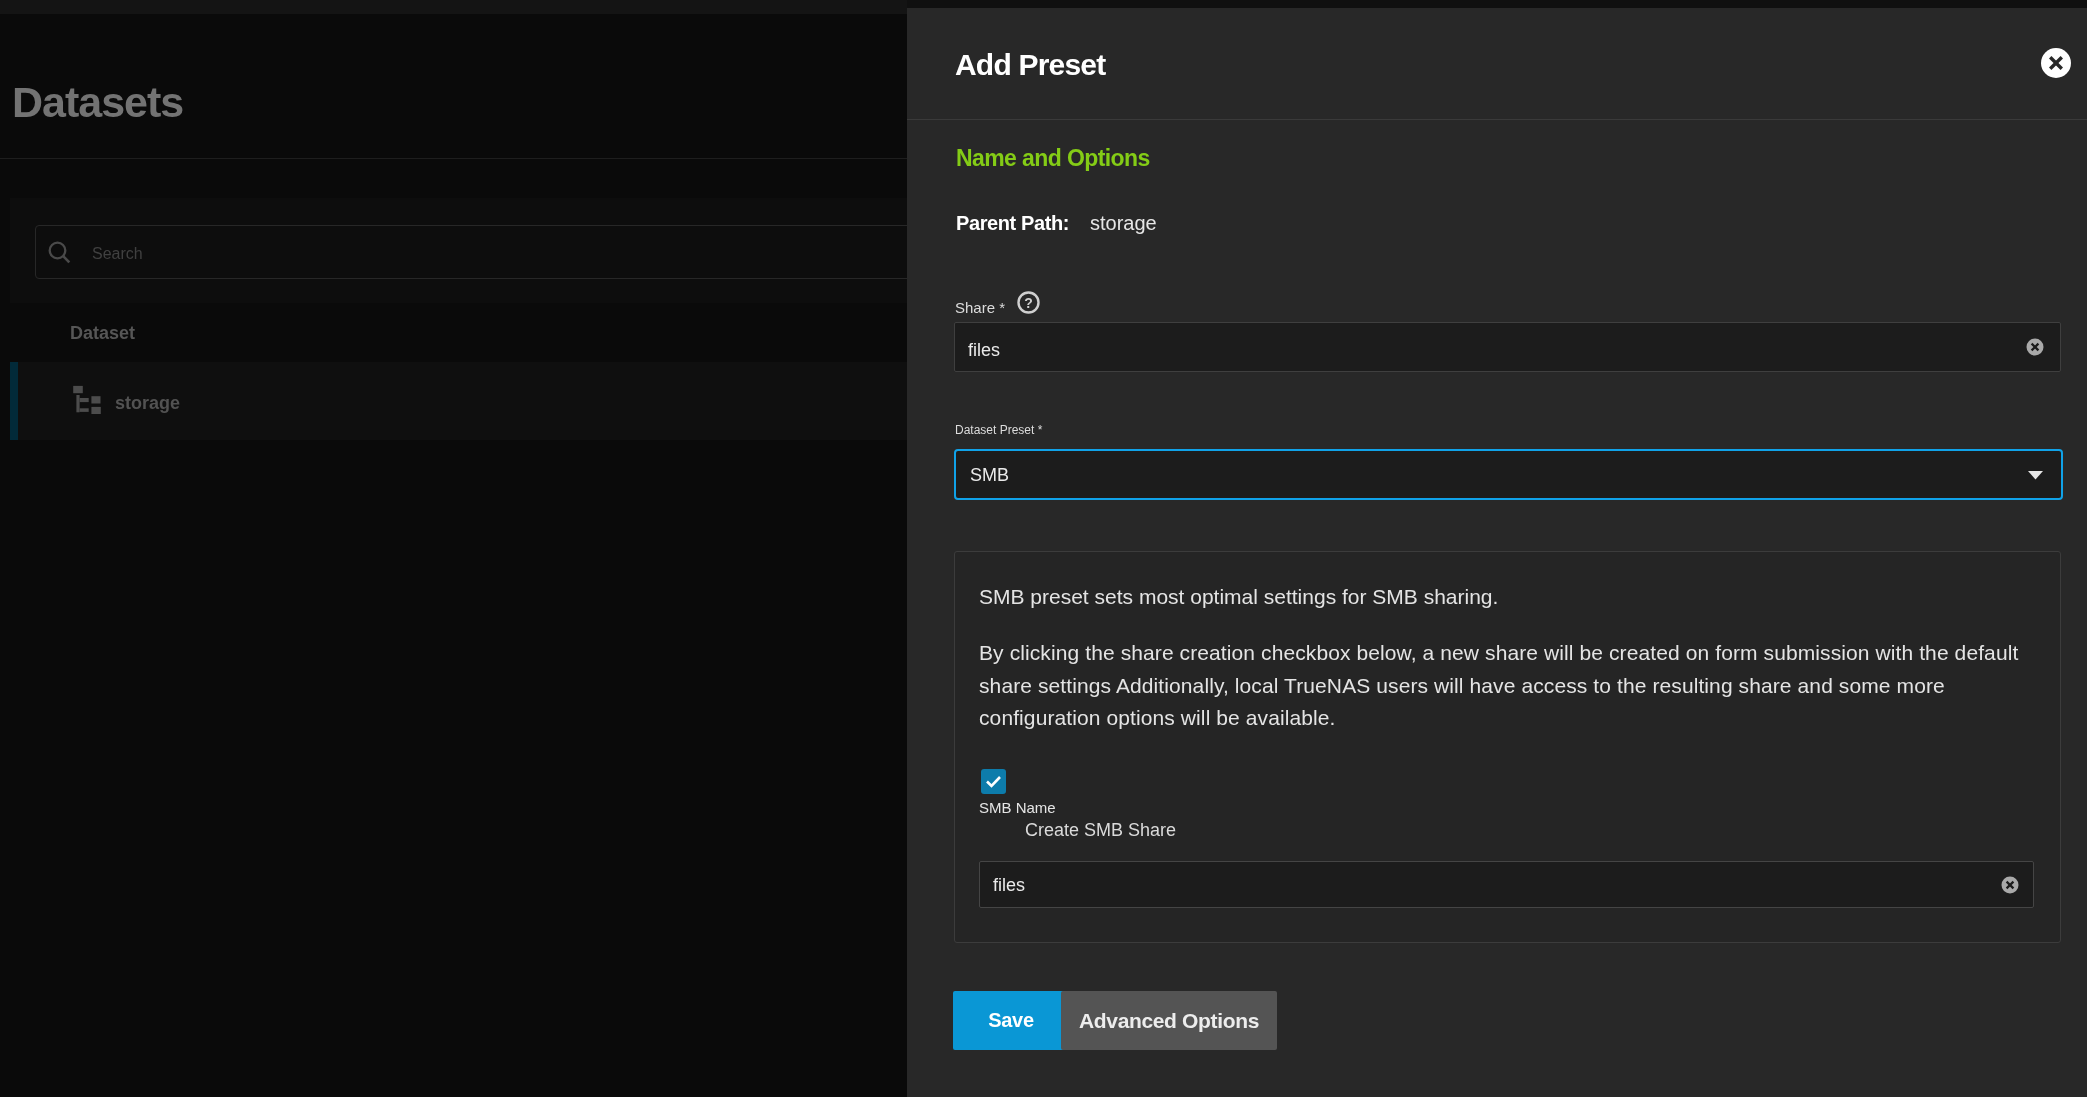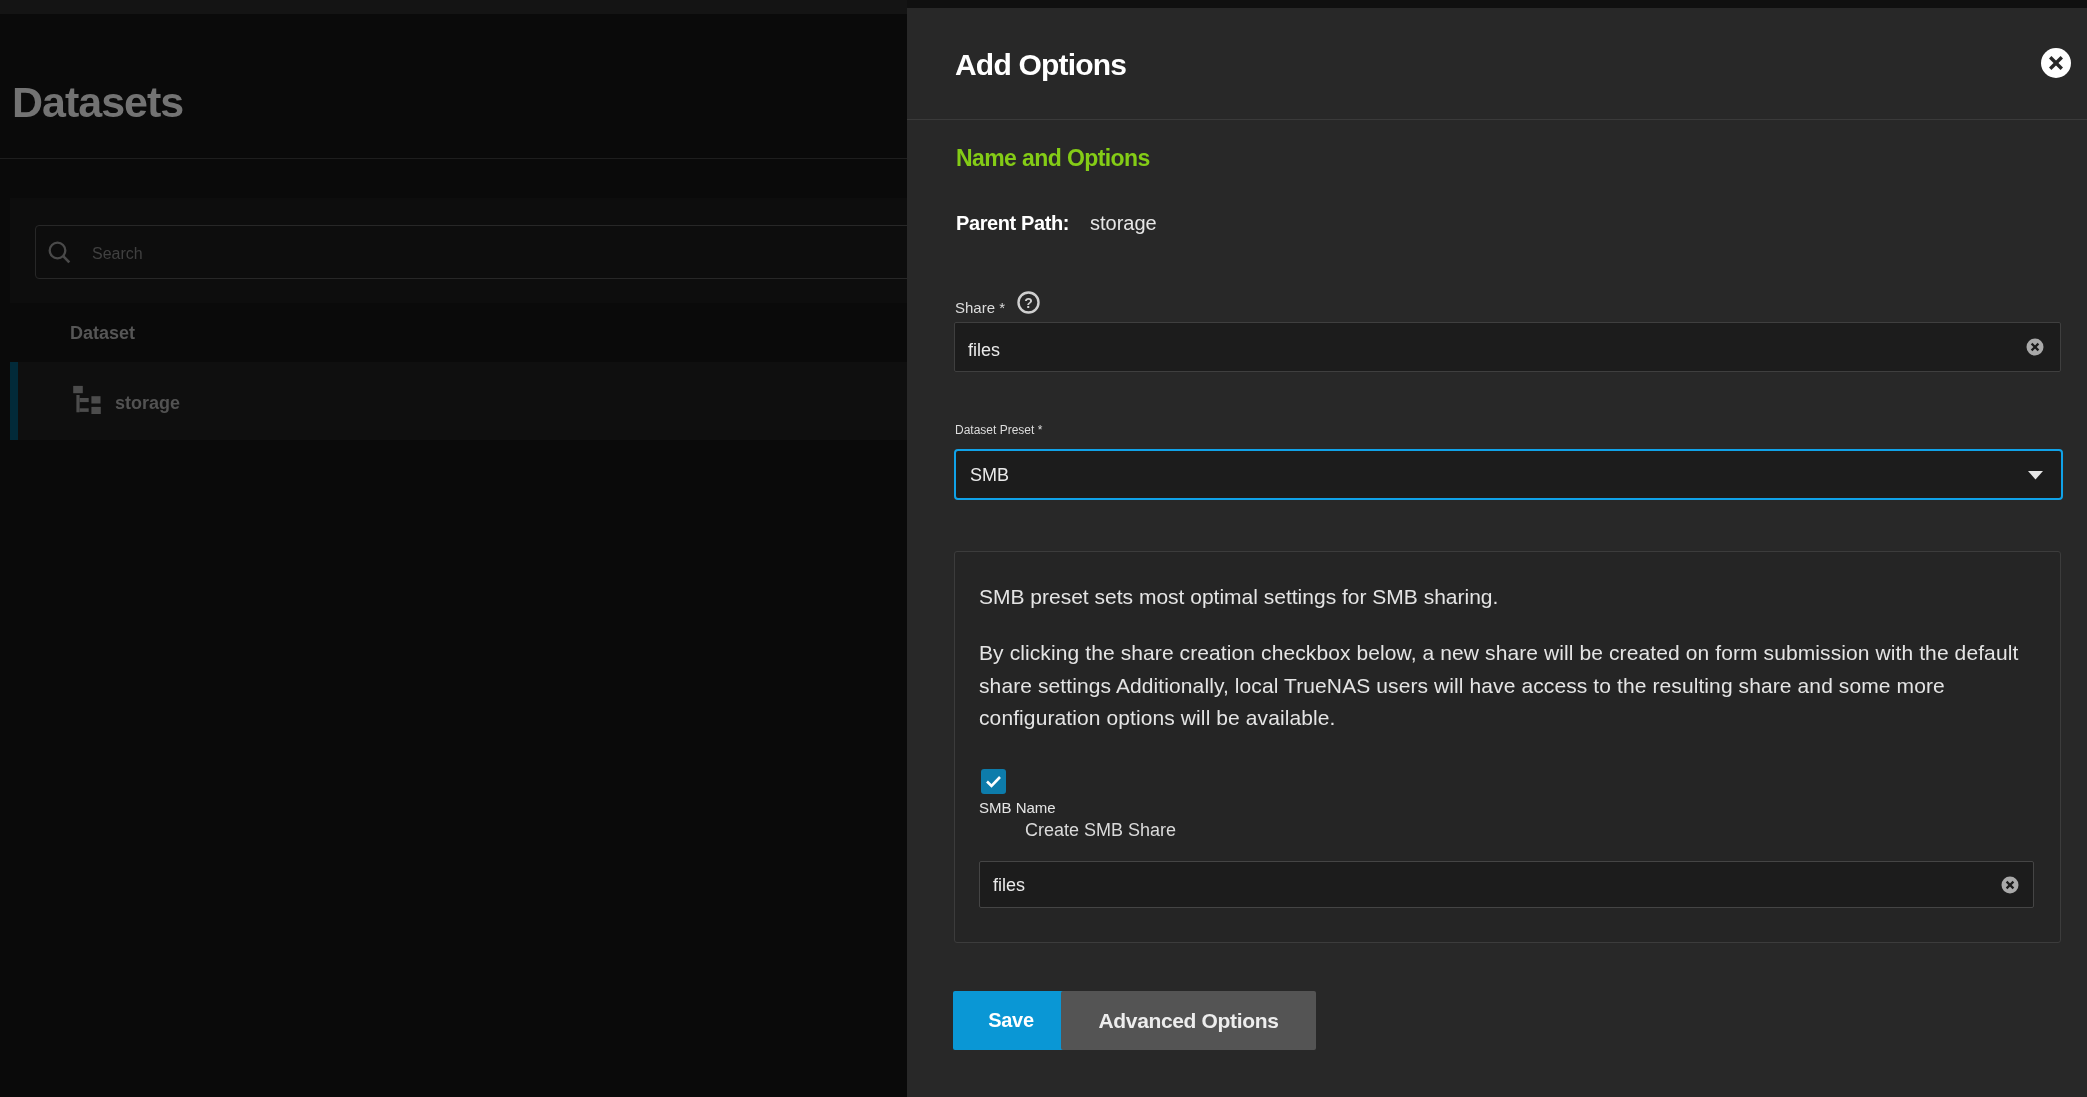--- a/index.html
+++ b/index.html
@@ -32,21 +32,21 @@
   <rect x="4.4" y="11" width="3.2" height="17.3" fill="#4c4c4c"></rect>
   <rect x="7.6" y="14" width="9.1" height="4.1" fill="#4c4c4c"></rect>
   <rect x="7.6" y="24.3" width="9.1" height="3.6" fill="#4c4c4c"></rect>
   <rect x="19.4" y="12.2" width="9.1" height="7.3" fill="#4c4c4c"></rect>
   <rect x="19.4" y="22.9" width="9.4" height="7.1" fill="#4c4c4c"></rect>
 </svg>
 <div class="abs" id="storagetxt" style="left:115px;top:394px;font-size:18px;font-weight:bold;color:#525252;line-height:18px;">storage</div>
 
 <div class="abs" id="panel" style="left:907px;top:8px;width:1180px;height:1089px;background:#282828;"></div>
 
-<div class="abs" id="title" style="left:955px;top:50px;font-size:30px;font-weight:bold;color:#ffffff;line-height:30px;letter-spacing:-0.8px;">Add Options</div>
+<div class="abs" id="title" style="left:955px;top:50px;font-size:30px;font-weight:bold;color:#ffffff;line-height:30px;letter-spacing:-0.8px;">Add Preset</div>
 <svg class="abs" style="left:2041px;top:48px;" width="30" height="30" viewBox="0 0 30 30">
   <circle cx="15" cy="15" r="15" fill="#ffffff"></circle>
   <line x1="9.2" y1="9.2" x2="20.8" y2="20.8" stroke="#282828" stroke-width="3.4"></line>
   <line x1="20.8" y1="9.2" x2="9.2" y2="20.8" stroke="#282828" stroke-width="3.4"></line>
 </svg>
 <div class="abs" style="left:907px;top:119px;width:1180px;height:1px;background:#3a3a3a;"></div>
 
 <div class="abs" id="nao" style="left:956px;top:147px;font-size:23px;font-weight:bold;color:#84cc16;line-height:23px;letter-spacing:-0.6px;">Name and Options</div>
 
 <div class="abs" id="pp" style="left:956px;top:213px;font-size:20px;color:#e6e6e6;line-height:20px;letter-spacing:-0.4px;"><b style="color:#fff;">Parent Path:</b><span style="margin-left:21px;letter-spacing:0;">storage</span></div>
@@ -85,13 +85,13 @@
 <div class="abs" id="smbnamelbl" style="left:979px;top:800px;font-size:15px;color:#e5e5e5;line-height:15px;">SMB Name</div>
 <div class="abs" id="input2" style="left:979px;top:861px;width:1055px;height:47px;background:#1c1c1c;border:1.5px solid #454545;border-radius:2px;"></div>
 <div class="abs" style="left:993px;top:876px;font-size:18px;color:#eaeaea;line-height:18px;">files</div>
 <svg class="abs" style="left:2001px;top:876px;" width="18" height="18" viewBox="0 0 18 18">
   <circle cx="9" cy="9" r="8.5" fill="#a9a9a9"></circle>
   <line x1="5.6" y1="5.6" x2="12.4" y2="12.4" stroke="#1c1c1c" stroke-width="2.2"></line>
   <line x1="12.4" y1="5.6" x2="5.6" y2="12.4" stroke="#1c1c1c" stroke-width="2.2"></line>
 </svg>
 
 <div class="abs" id="save" style="left:953px;top:991px;width:116px;height:59px;background:#0a97d5;border-radius:2px;color:#ffffff;font-size:20px;letter-spacing:-0.3px;font-weight:bold;display:flex;align-items:center;justify-content:center;">Save</div>
-<div class="abs" id="adv" style="left:1061px;top:991px;width:255px;height:59px;background:#545454;border-radius:2px;color:#ededed;font-size:21px;letter-spacing:-0.35px;font-weight:bold;display:flex;align-items:center;justify-content:center;">Advanced Options</div>
+<div class="abs" id="adv" style="left:1061px;top:991px;width:216px;height:59px;background:#545454;border-radius:2px;color:#ededed;font-size:21px;letter-spacing:-0.35px;font-weight:bold;display:flex;align-items:center;justify-content:center;">Advanced Options</div>
 
 </body></html>

